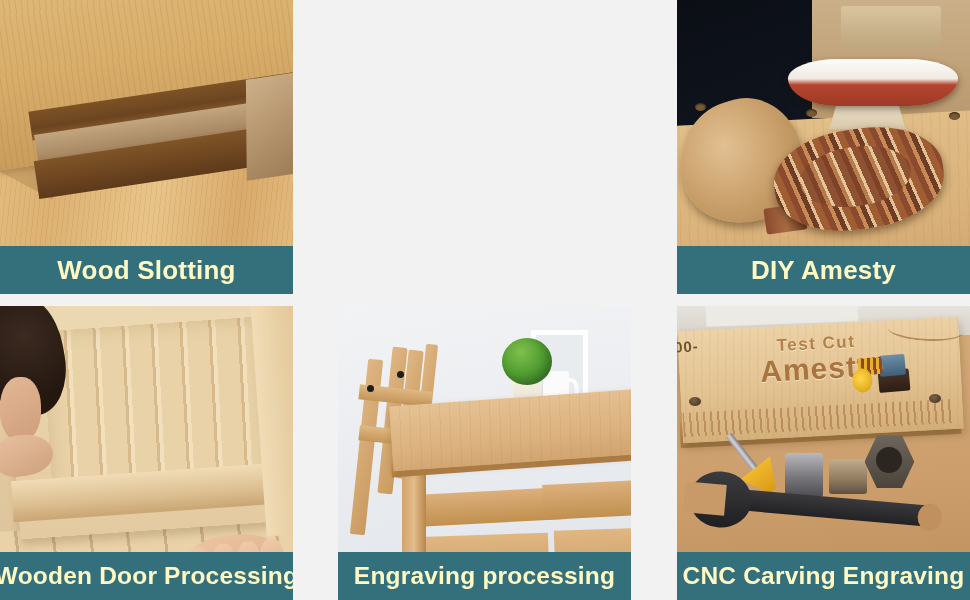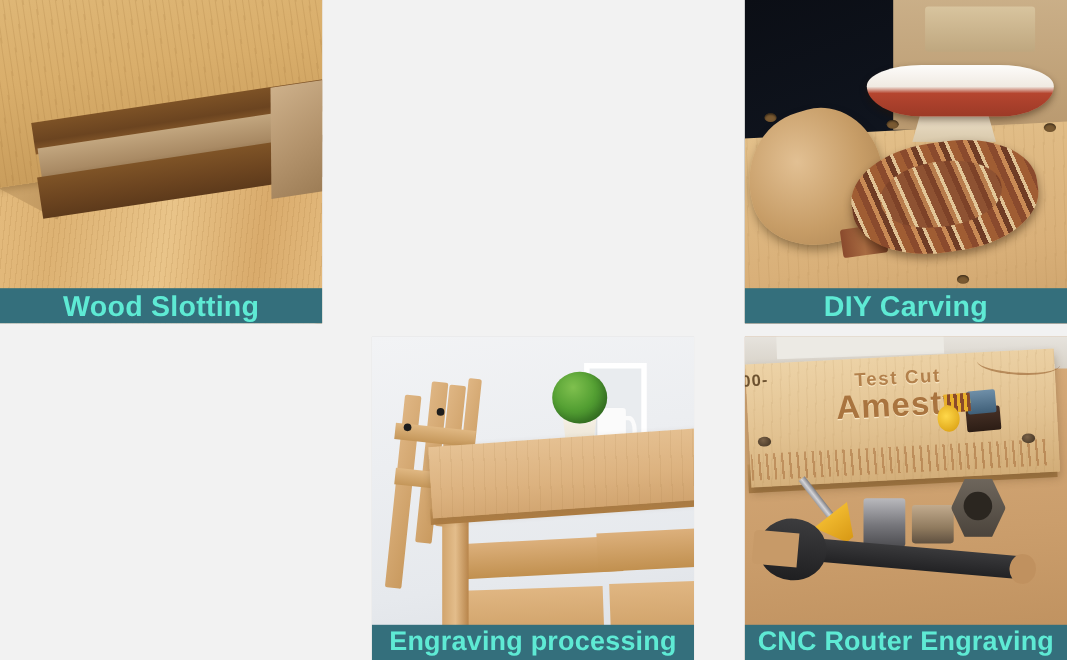--- a/index.html
+++ b/index.html
@@ -40,23 +40,23 @@
     position: absolute;
     inset: 0;
     overflow: hidden;
   }
 
   .caption {
     position: absolute;
     left: 0;
     right: 0;
     bottom: 0;
-    height: 32px;
+    height: 48px;
     background: #346F7C;
-    color: #5eead4;
+    color: #fef9c3;
     display: flex;
     align-items: center;
     justify-content: center;
     font-size: 26px;
     font-weight: bold;
     letter-spacing: 0.2px;
     white-space: nowrap;
     z-index: 9;
   }
   .caption.small { font-size: 24.5px; }
@@ -741,23 +741,43 @@
       <div class="hole h1"></div>
       <div class="hole h2"></div>
       <div class="hole h3"></div>
       <div class="bowl-left"></div>
       <div class="dish-stand"></div>
       <div class="dish-red"></div>
       <div class="tray-handle"></div>
       <div class="tray"></div>
       <div class="tray-inner"></div>
     </div>
-    <div class="caption">DIY Carving</div>
+    <div class="caption">DIY Amesty</div>
   </div>
 
+  <div class="cell c4">
+    <div class="photo">
+      <div class="bg-wall"></div>
+      <div class="bottom-boards"></div>
+      <div class="panel"></div>
+      <div class="panel-inner"></div>
+      <div class="rail"></div>
+      <div class="stile"></div>
+      <div class="head"></div>
+      <div class="face"></div>
+      <div class="hand-left"></div>
+      <div class="hand-right">
+        <div class="finger f1"></div>
+        <div class="finger f2"></div>
+        <div class="finger f3"></div>
+        <div class="finger f4"></div>
+      </div>
+    </div>
+    <div class="caption small">Wooden Door Processing</div>
+  </div>
 
   <div class="cell c5">
     <div class="photo">
       <div class="wall"></div>
       <div class="frame"></div>
       <div class="mug"></div>
       <div class="pot"></div>
       <div class="plant"></div>
       <div class="chair-back cb1"></div>
       <div class="chair-back cb3"></div>
@@ -810,16 +830,16 @@
       <div class="collet col2"></div>
       <div class="nut"></div>
       <div class="red-bit"></div>
       <div class="wrench">
         <div class="wrench-body"></div>
         <div class="wrench-head"></div>
         <div class="wrench-jaw"></div>
         <div class="wrench-hole"></div>
       </div>
     </div>
-    <div class="caption small">CNC Router Engraving</div>
+    <div class="caption small">CNC Carving Engraving</div>
   </div>
 
 </div>
 
 </body></html>

